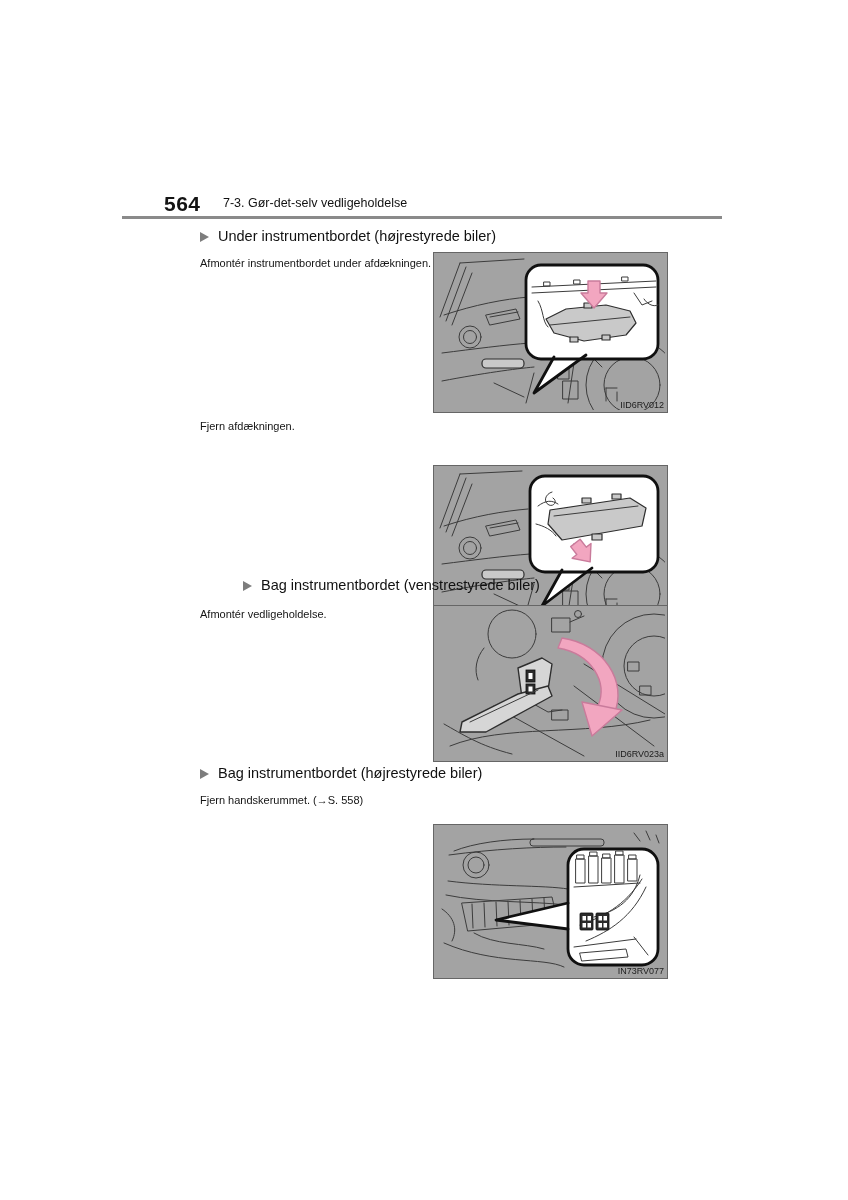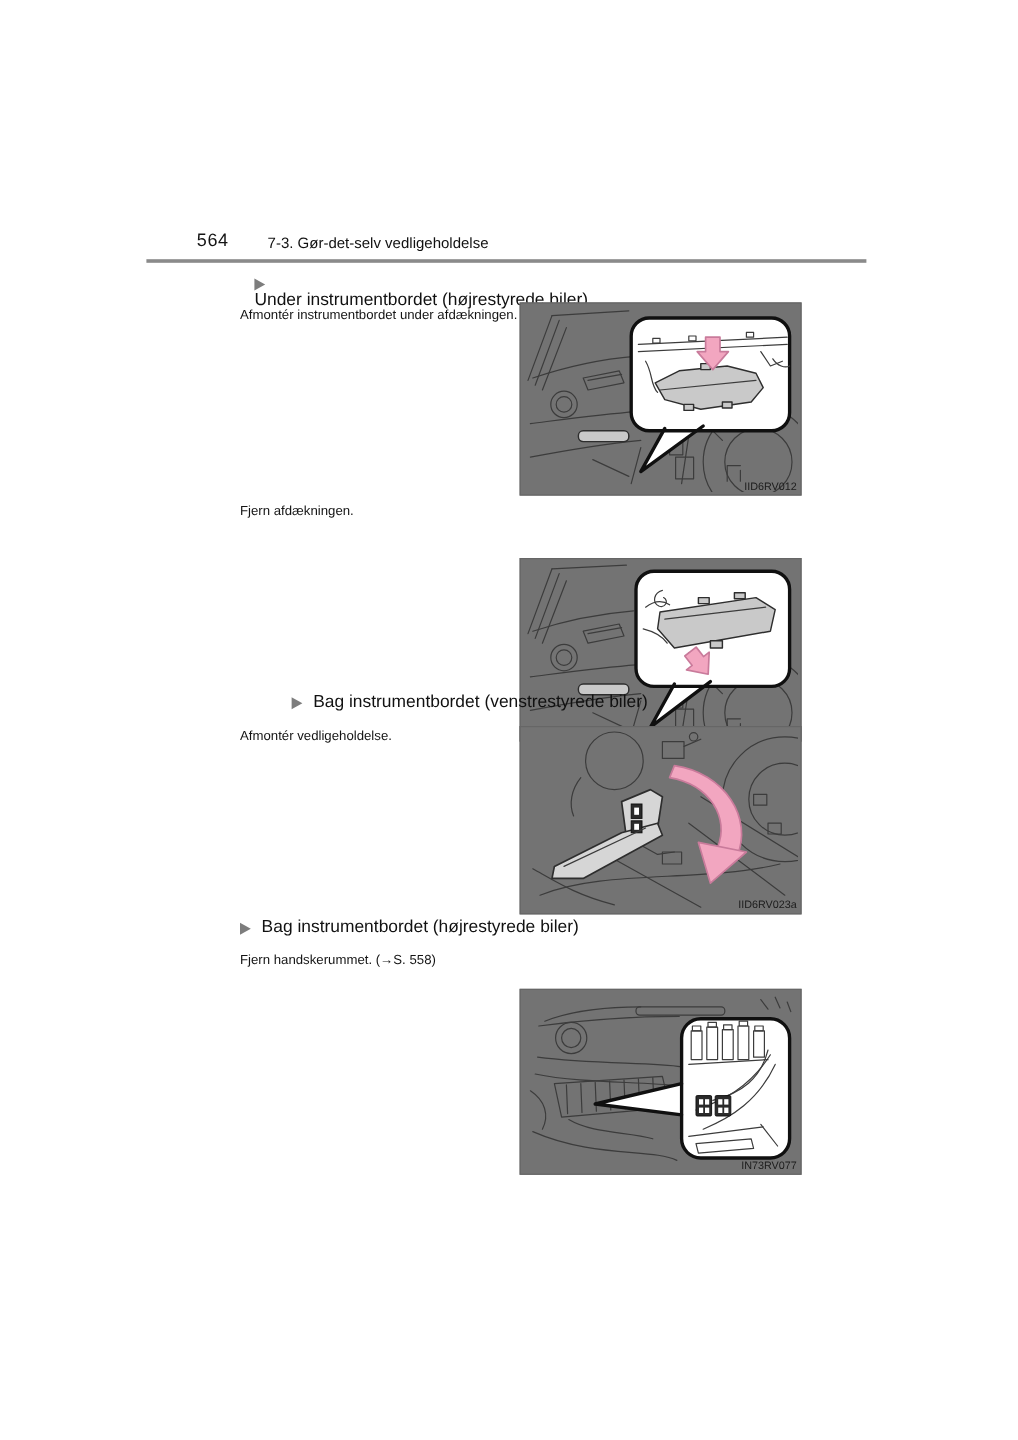--- a/index.html
+++ b/index.html
@@ -3,29 +3,29 @@
 <meta charset="utf-8">
 <style>
   :root{
     --arrow-pink:#F2A6C0; --arrow-pink-stroke:#C97B9B;
     --panel-gray:#C9C9C9; --rule-gray:#8A8A8A; --line-dark:#3C3C3C;
   }
   html,body{margin:0;padding:0;background:#fff;}
   .page{position:relative;width:848px;height:1200px;background:#fff;
         font-family:"Liberation Sans",sans-serif;color:#141414;overflow:hidden;}
   .abs{position:absolute;}
-  .page-number{font-size:15px;font-weight:normal;letter-spacing:.5px;}
+  .page-number{font-size:21px;font-weight:bold;letter-spacing:.5px;}
   .chapter{font-size:12.5px;color:#111;}
   .rule{height:3px;background:var(--rule-gray);}
   .sec-heading{display:flex;align-items:flex-start;font-size:14.5px;color:#111;}
   .tri{width:0;height:0;border-left:9px solid #7D7D7D;border-top:5px solid transparent;
        border-bottom:5px solid transparent;margin:4px 9px 0 0;flex:0 0 auto;}
   .step-text{font-size:11px;line-height:22px;color:#141414;}
   .just{width:232px;text-align:justify;}
-  .figure{border:1px solid #666;background:#737373;text-decoration:underline;}
+  .figure{border:1px solid #666;background:#a3a3a3;text-decoration:underline;}
   .figure svg{display:block;}
   .fig-label{position:absolute;right:3px;bottom:2px;font-size:9px;color:#1c1c1c;
              font-family:"Liberation Sans",sans-serif;}
   
   .ln{fill:none;stroke:var(--line-dark);stroke-width:1;stroke-linecap:round;stroke-linejoin:round;}
   .blk{fill:#fff;stroke:#101010;stroke-width:2.8;stroke-linejoin:round;}
   .blkl{fill:none;stroke:#101010;stroke-width:2.8;stroke-linecap:round;stroke-linejoin:round;}
   .wmask{fill:#fff;stroke:none;}
   .gray{fill:var(--panel-gray);stroke:#2e2e2e;stroke-width:1.2;stroke-linejoin:round;}
   .gray2{fill:#D6D6D6;stroke:#2e2e2e;stroke-width:1.4;stroke-linejoin:round;}
@@ -35,21 +35,21 @@
 </style>
 </head>
 <body>
 
 <div class="page">
 
   <div class="abs page-number" style="left:164px;top:192px;">564</div>
   <div class="abs chapter" style="left:223px;top:196px;">7-3. Gør-det-selv vedligeholdelse</div>
   <div class="abs rule" style="left:122px;top:216px;width:600px;"></div>
 
-  <div class="abs sec-heading" style="left:212px;top:228px;width:430px;flex-direction:column;">
+  <div class="abs sec-heading" style="left:200px;top:228px;width:430px;">
     <span class="tri"></span>
     <span>Under instrumentbordet (højrestyrede biler)</span>
   </div>
 
   <div class="abs step-text just" style="left:200px;top:252px;">Afmontér instrumentbordet under afdækningen.</div>
 
   <div class="abs figure" style="left:433px;top:252px;width:233px;height:159px;">
     <svg viewBox="0 0 231 157" width="231" height="157">
       <g class="ln">
         <path d="M6,64 L26,10"></path>

